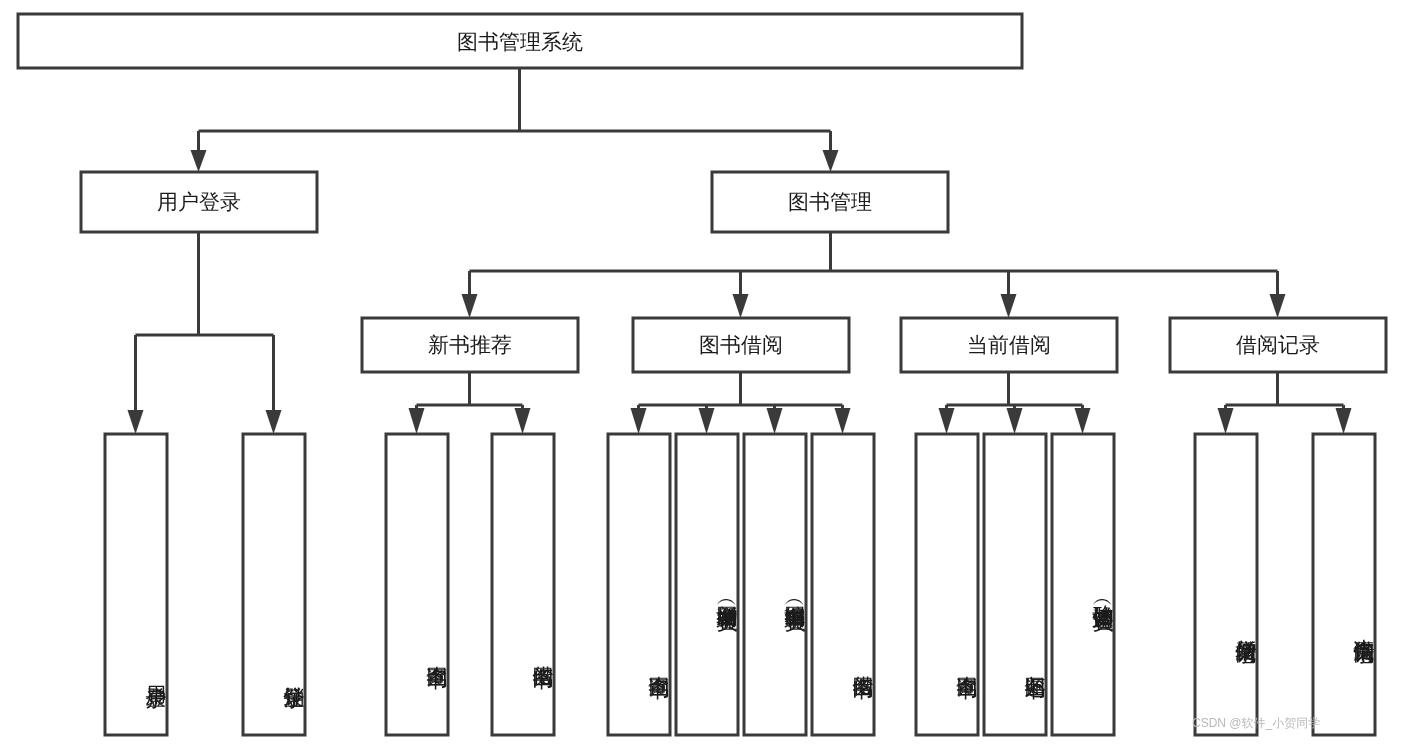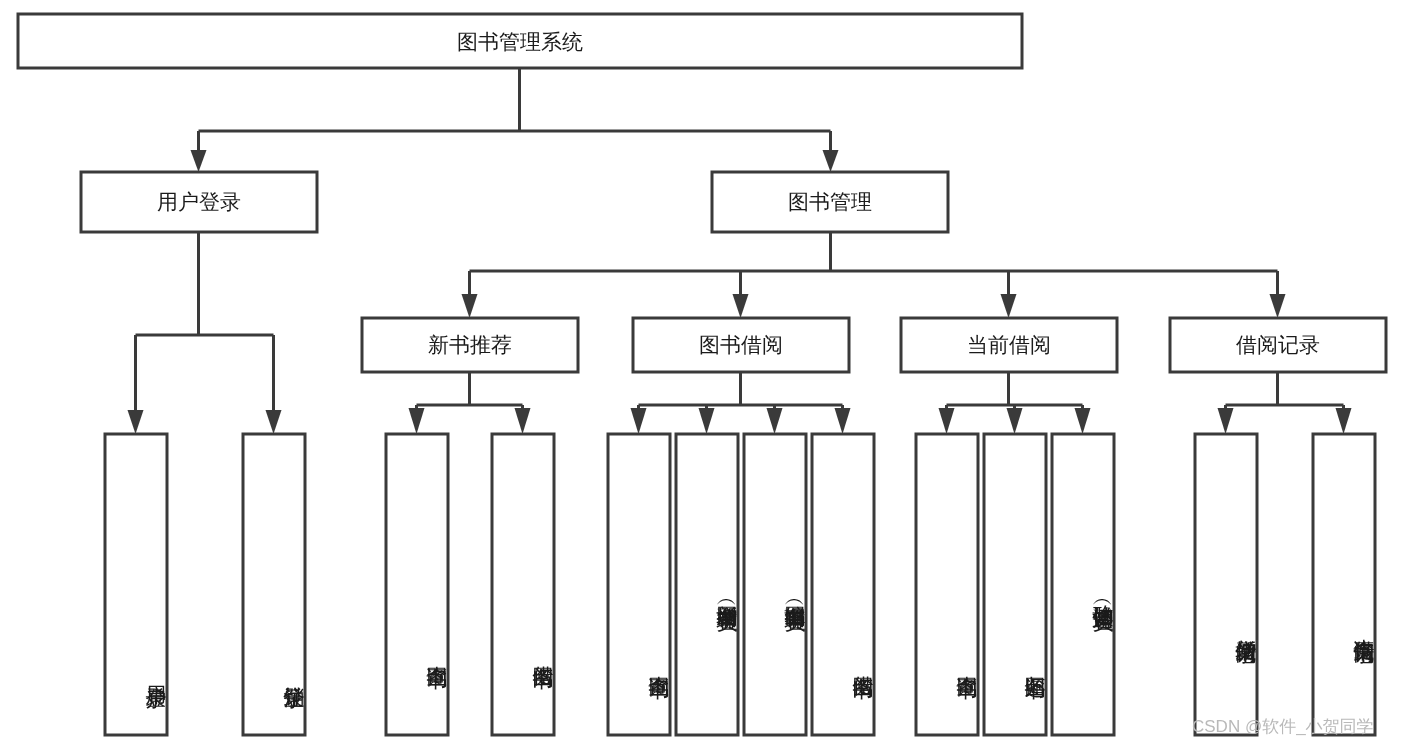--- a/index.html
+++ b/index.html
@@ -58,21 +58,21 @@
     white-space: nowrap;
     text-align: center;
     display: flex;
     align-items: flex-start;
     justify-content: center;
     pointer-events: none;
   }
   .watermark {
     position: absolute;
     font-family: "Liberation Sans", "DejaVu Sans", sans-serif;
-    font-size: 17px;
+    font-size: 12px;
     color: #b9b9b9;
     white-space: nowrap;
     left: 1192px;
     top: 715px;
   }
 </style>
 </head>
 <body>
 
 <div id="diagram-root">

